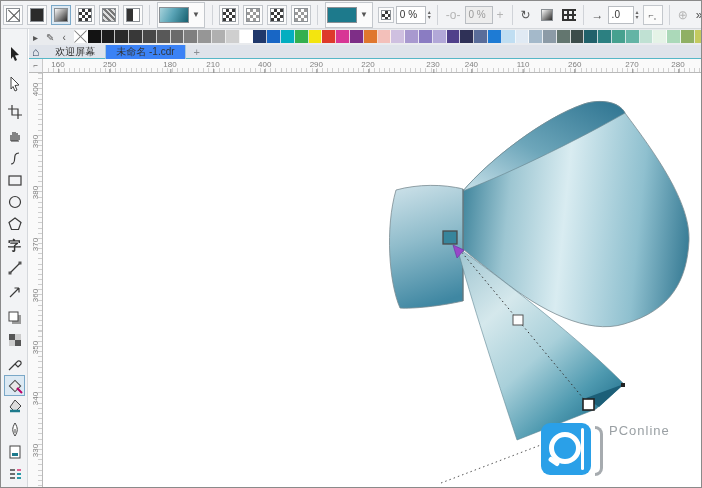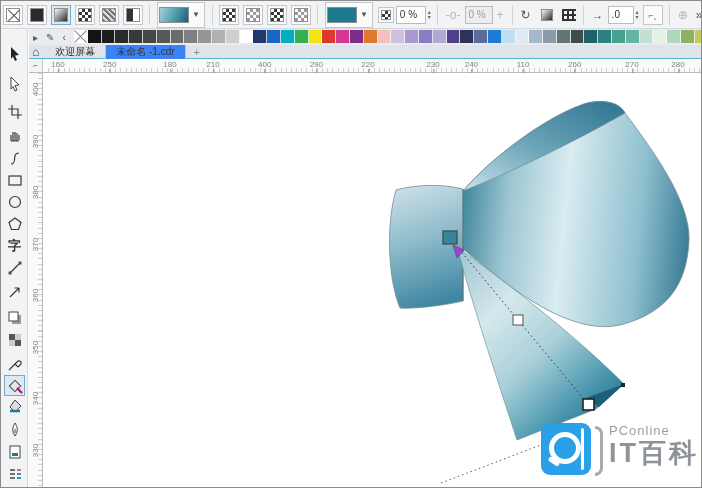--- a/index.html
+++ b/index.html
@@ -442,18 +442,17 @@
     
     <div id="wm">
       <div id="wm-icon">
         <span class="stripe"></span>
           <span class="ring"></span>
           <span class="handle"></span>
       </div>
       <div id="wm-bracket"></div>
       <div id="wm-text">
         <span id="wm-brand">PConline</span>
-        <span id="wm-title">IT百科</span>
       </div>
     </div>
   </div>
 
 </div>
 
 </body></html>

